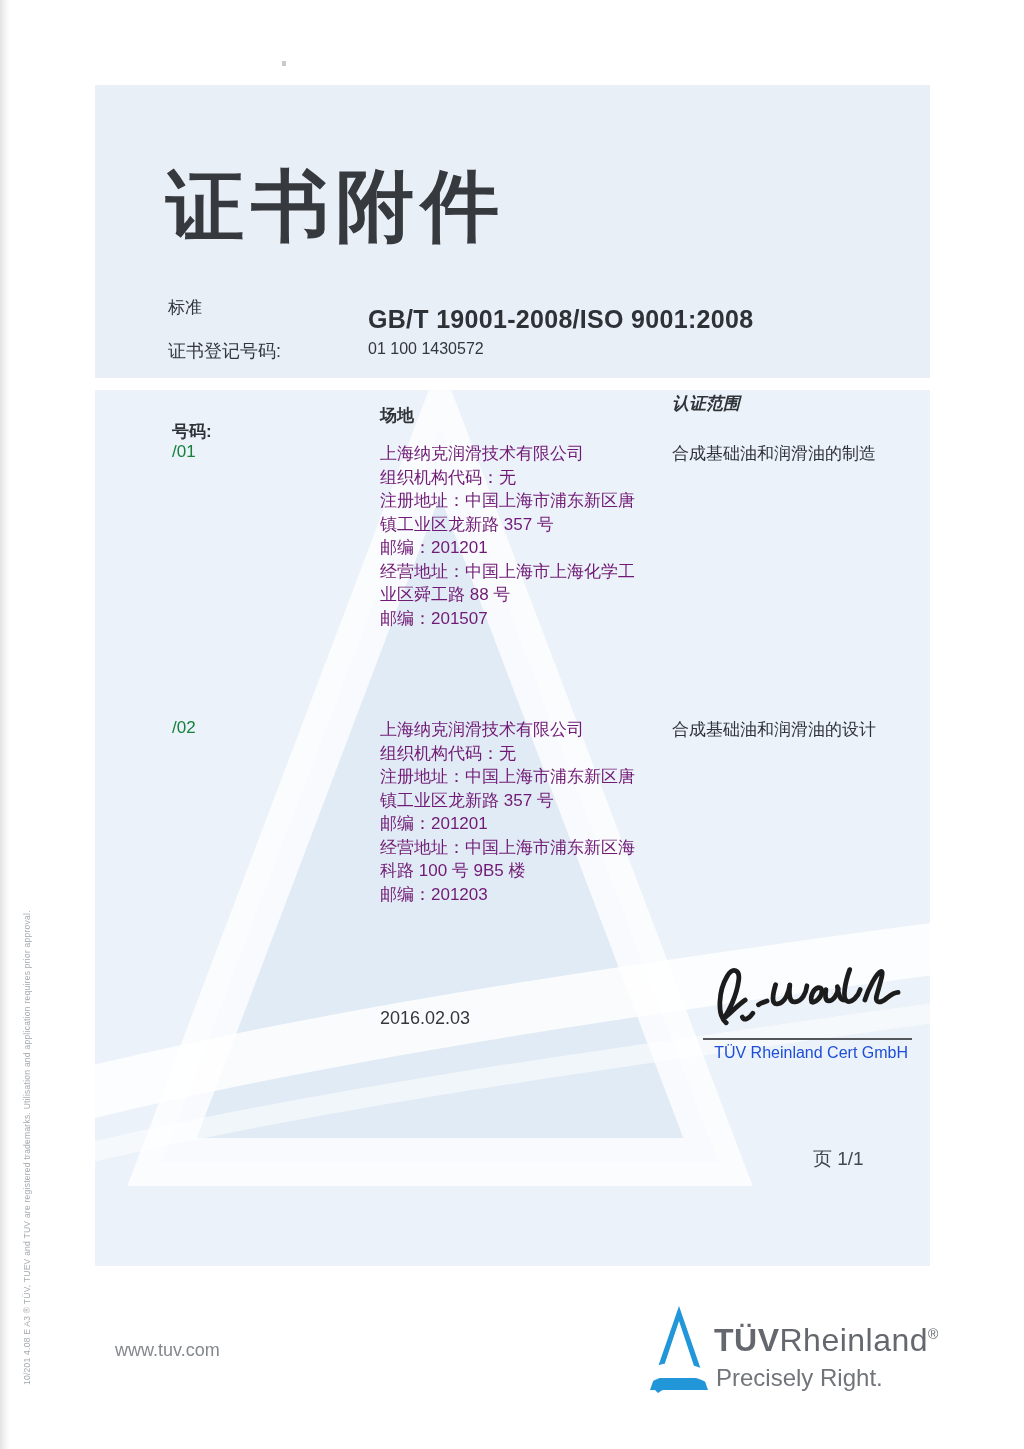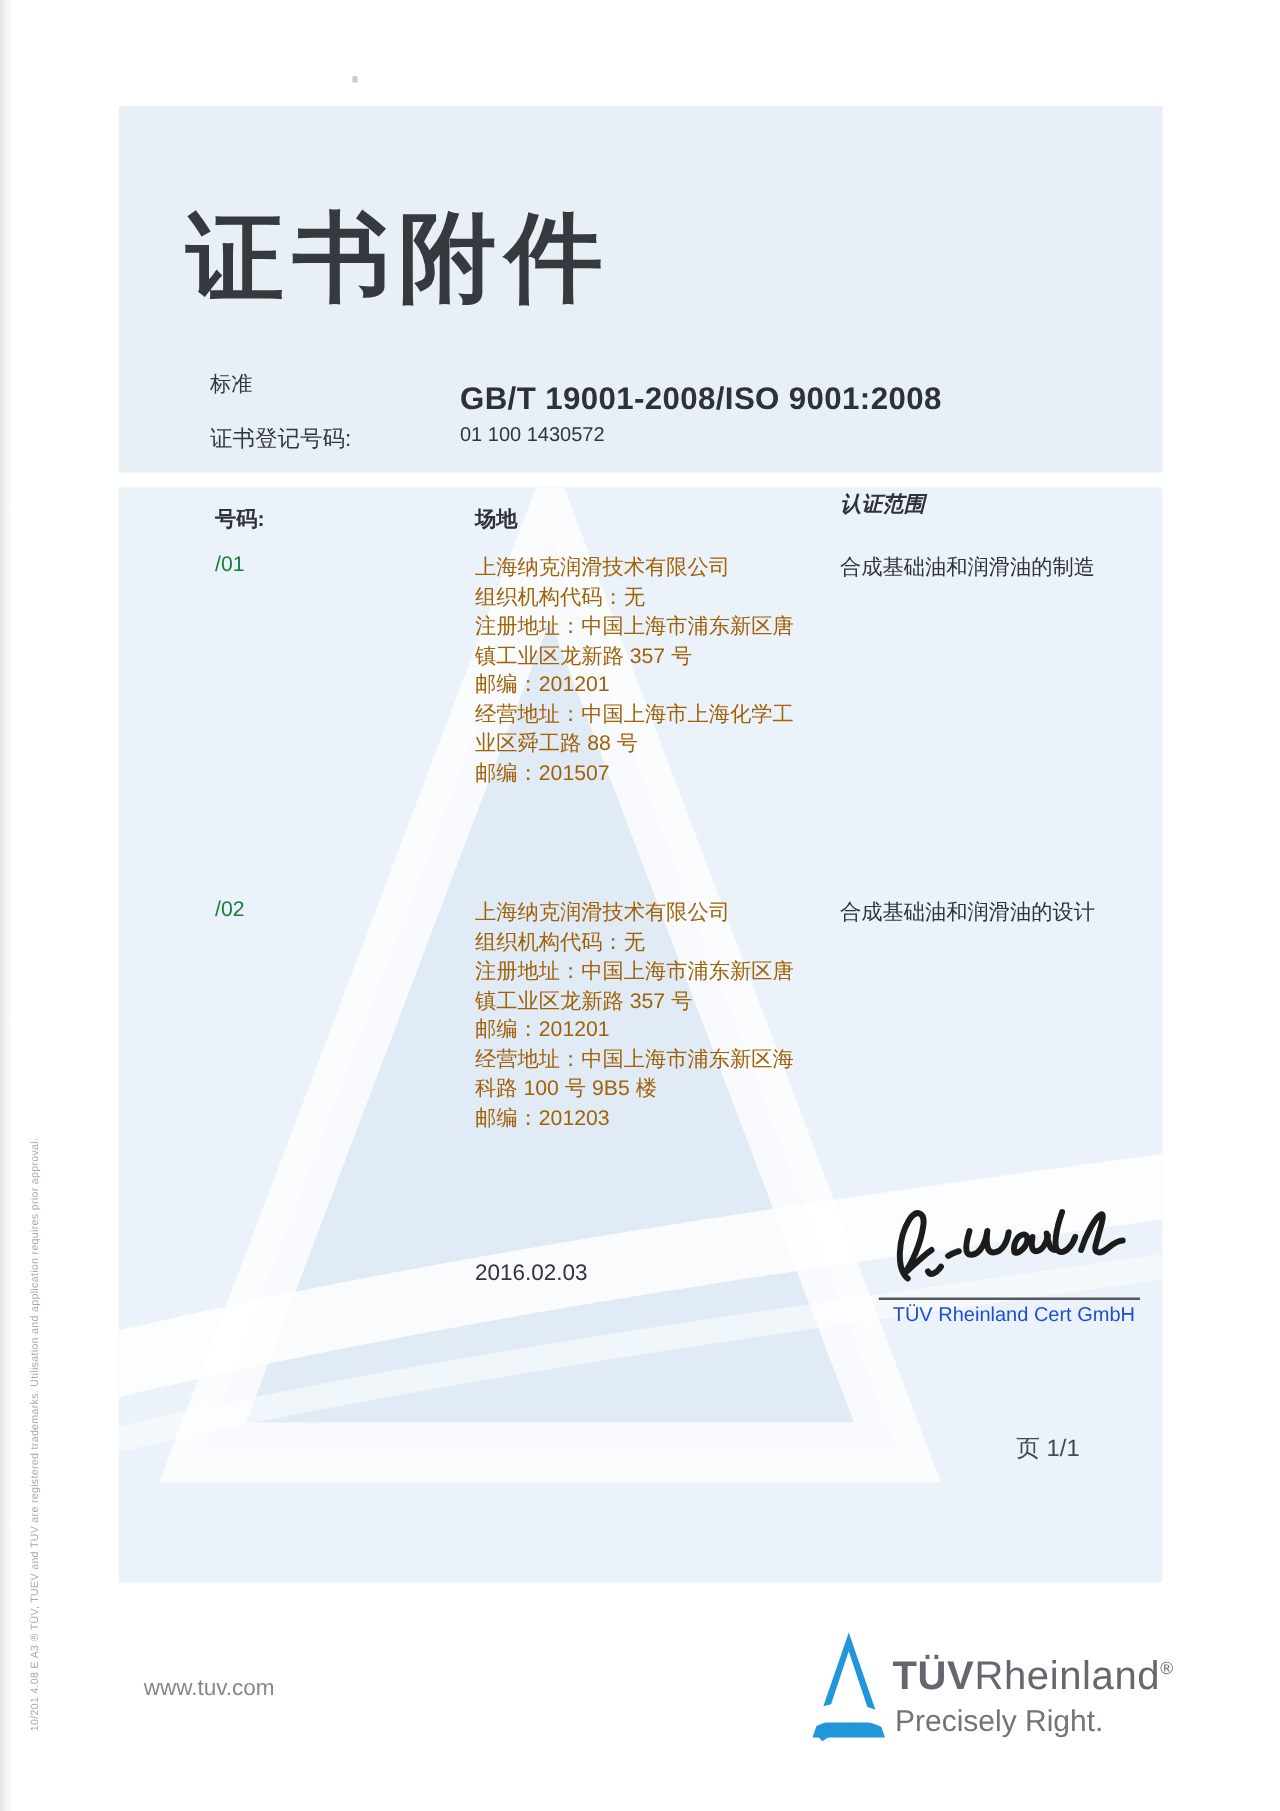--- a/index.html
+++ b/index.html
@@ -14,33 +14,33 @@
   #scan-edge{left:0;top:0;width:10px;height:1449px;
     background:linear-gradient(to right,#e3e3e3,#f5f5f5 55%,#ffffff);}
   #scan-dot{left:282px;top:61px;width:4px;height:5px;background:#9aa0a6;opacity:.55;}
 
   
   #header-block{left:95px;top:85px;width:835px;height:293px;background:#e9eff7;}
   #body-block{left:95px;top:390px;width:835px;height:876px;background:#ecf2f9;overflow:hidden;}
   #watermark{position:absolute;left:0;top:0;}
 
   
-  #doc-title{left:149px;top:164px;font-size:78px;font-weight:bold;color:#36393e;letter-spacing:7px;line-height:1.1;}
+  #doc-title{left:166px;top:164px;font-size:78px;font-weight:bold;color:#36393e;letter-spacing:7px;line-height:1.1;}
   #standard-label{left:168px;top:296px;font-size:17px;}
   #standard-value{left:368px;top:305px;font-size:25px;font-weight:bold;color:#2e3237;letter-spacing:.3px;}
   #certno-label{left:168px;top:339px;font-size:18px;}
   #certno-value{left:368px;top:340px;font-size:16px;}
 
   
   .col-head{font-size:17px;font-weight:bold;color:#2f3338;}
-  #col-number{left:172px;top:404px;}
+  #col-number{left:172px;top:420px;}
   #col-site{left:380px;top:404px;}
   #col-scope{left:672px;top:392px;font-style:italic;}
   .entry-number{font-size:17px;color:#15803d;}
-  .site-block{width:262px;font-size:17px;line-height:23.5px;color:#a16207;white-space:pre-line;}
+  .site-block{width:262px;font-size:17px;line-height:23.5px;color:#701a75;white-space:pre-line;}
   .scope-text{width:250px;font-size:17px;color:#2f3338;}
   #entry1-number{left:172px;top:442px;}
   #entry1-site{left:380px;top:442px;}
   #entry1-scope{left:672px;top:442px;}
   #entry2-number{left:172px;top:718px;}
   #entry2-site{left:380px;top:718px;}
   #entry2-scope{left:672px;top:718px;}
 
   
   #issue-date{left:380px;top:1008px;font-size:18px;}

